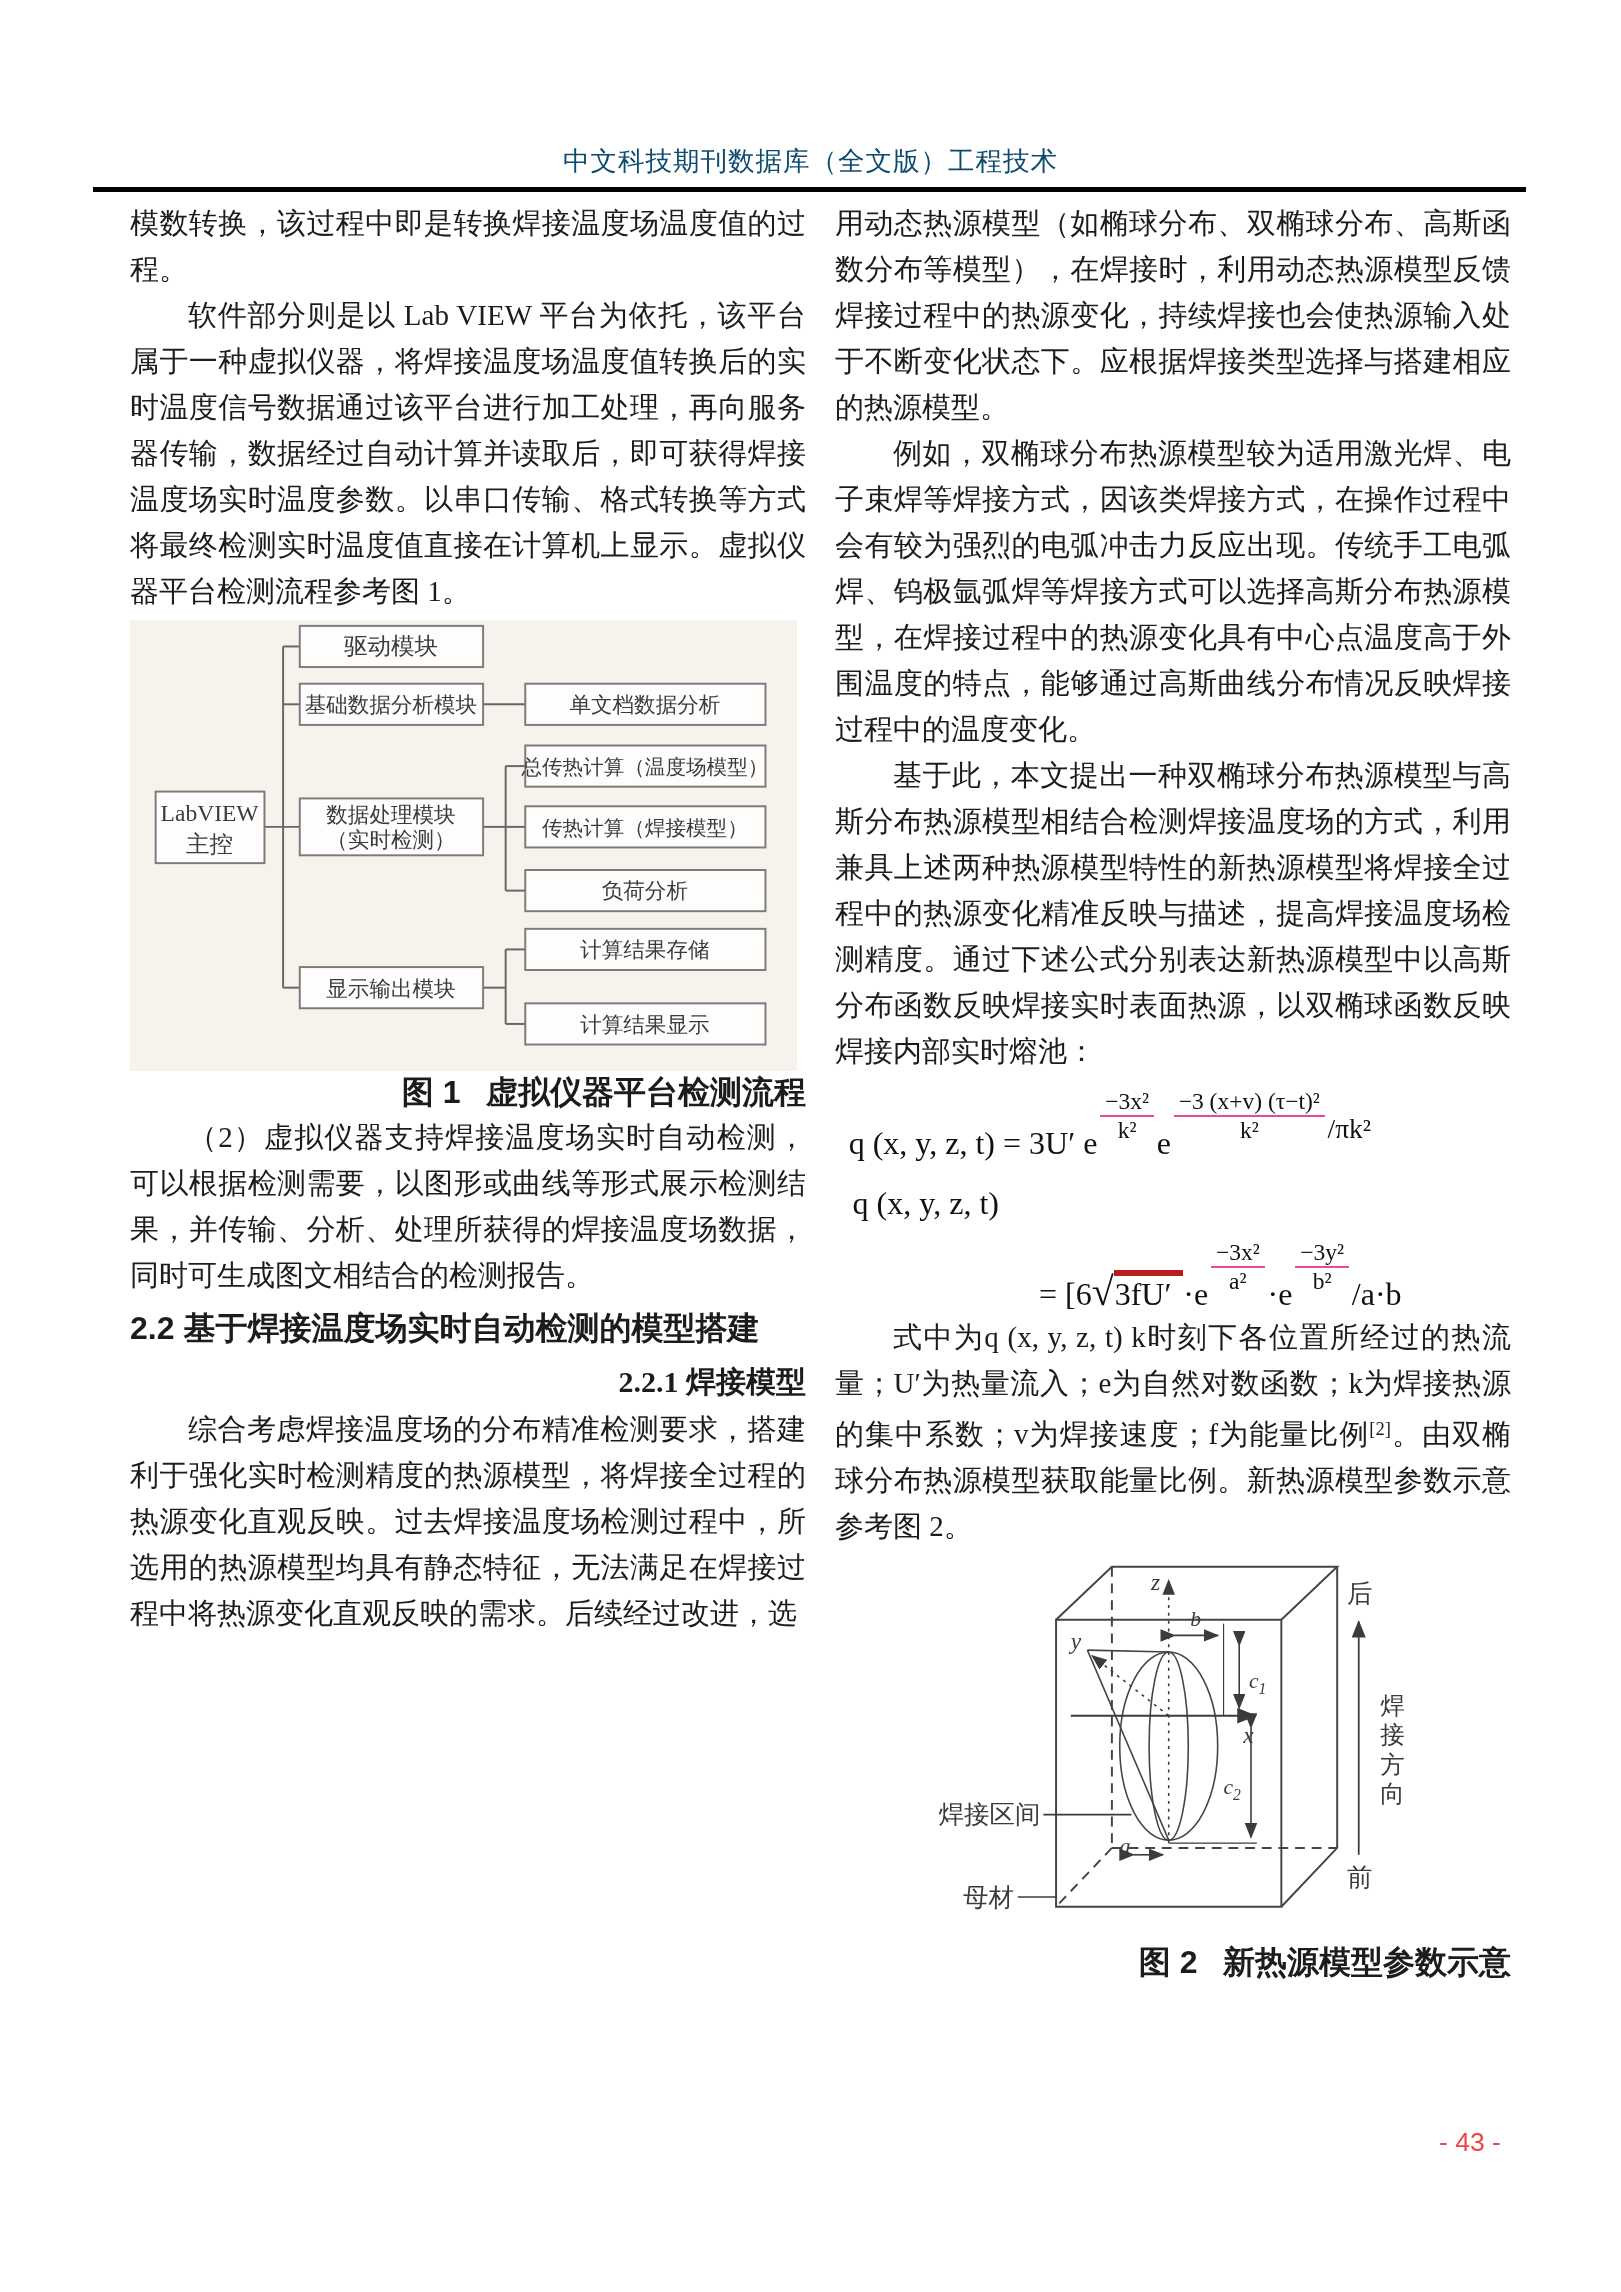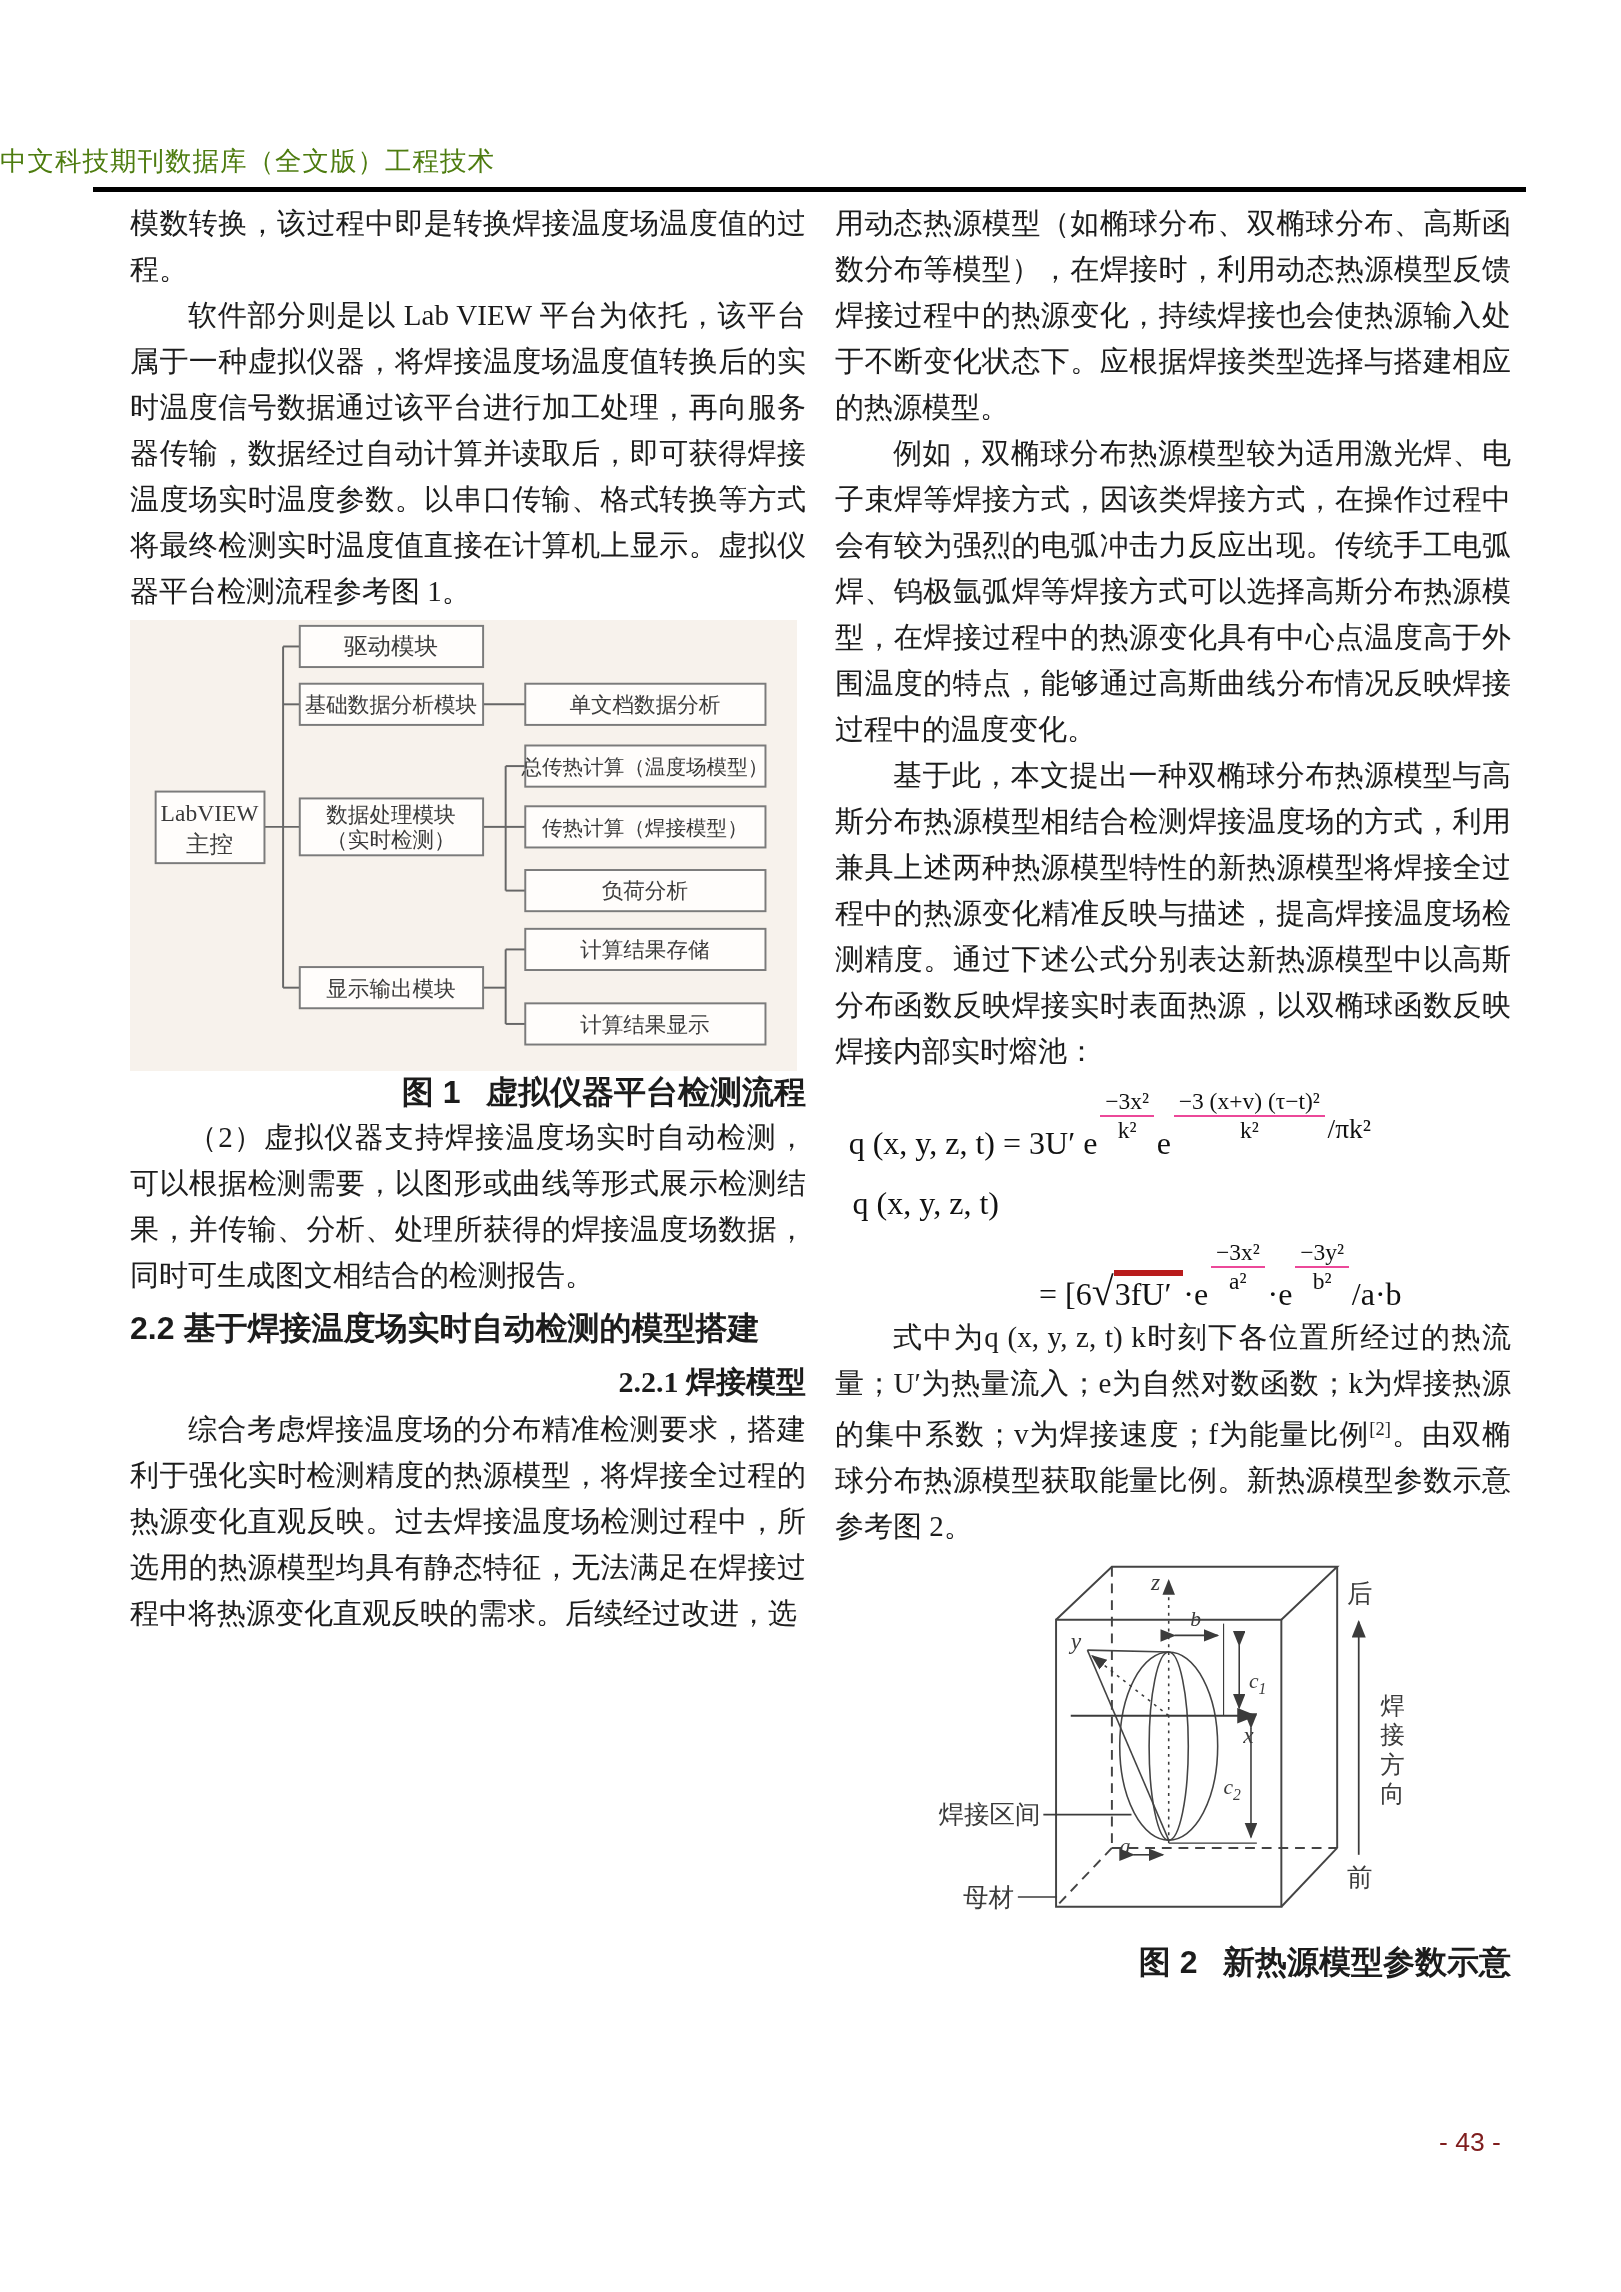--- a/index.html
+++ b/index.html
@@ -3,21 +3,21 @@
 <meta charset="utf-8">
 <style>
   html,body{margin:0;padding:0;}
   body{
     width:1621px;height:2293px;position:relative;
     background:#ffffff;color:#1c1c1c;
     font-family:"Liberation Serif","DejaVu Serif",serif;
   }
   .header-title{
     position:absolute;top:143px;left:0;width:1621px;
-    text-align:left;font-size:26.5px;letter-spacing:1px;color:#4d7c0f;
+    text-align:center;font-size:26.5px;letter-spacing:1px;color:#0c4a6e;
   }
   .header-rule{
     position:absolute;top:187px;left:93px;width:1433px;height:4.9px;
     background:#000;
   }
   .col{position:absolute;top:200px;width:676px;font-size:29px;line-height:46px;
        text-align:justify;}
   .col-left{left:130px;}
   .col-right{left:835px;}
   .col p{margin:0;text-indent:2em;}
@@ -54,21 +54,21 @@
   .ftail{font-size:27.4px;vertical-align:15.7px;}
   .sqrt .sq{font-size:1.25em;}
   .sqrt .radicand{border-top:6px solid #b91c1c;padding:0 3.9px 0 1px;}
   .fsub{font-size:19.6px;vertical-align:-7.8px;}
   .fsup{font-size:21.6px;vertical-align:13.7px;}
   .supsub{display:inline-flex;flex-direction:column;font-size:18.6px;line-height:1.05;
           vertical-align:-5.9px;text-align:left;}
   .fig2-wrap{margin:9.8px 0 0 9.8px;}
   .page-number{
     position:absolute;left:1411px;top:2127px;width:118px;text-align:center;
-    font-family:"Liberation Sans","DejaVu Sans",sans-serif;font-size:26.5px;color:#7f1d1d;
+    font-family:"Liberation Sans","DejaVu Sans",sans-serif;font-size:26.5px;color:#ef4444;
   }
 </style>
 </head>
 <body>
 
 <div class="header-title">中文科技期刊数据库（全文版）工程技术</div>
 <div class="header-rule"></div>
 
 <div class="col col-left">
   <p class="noindent">模数转换，该过程中即是转换焊接温度场温度值的过程。</p>

